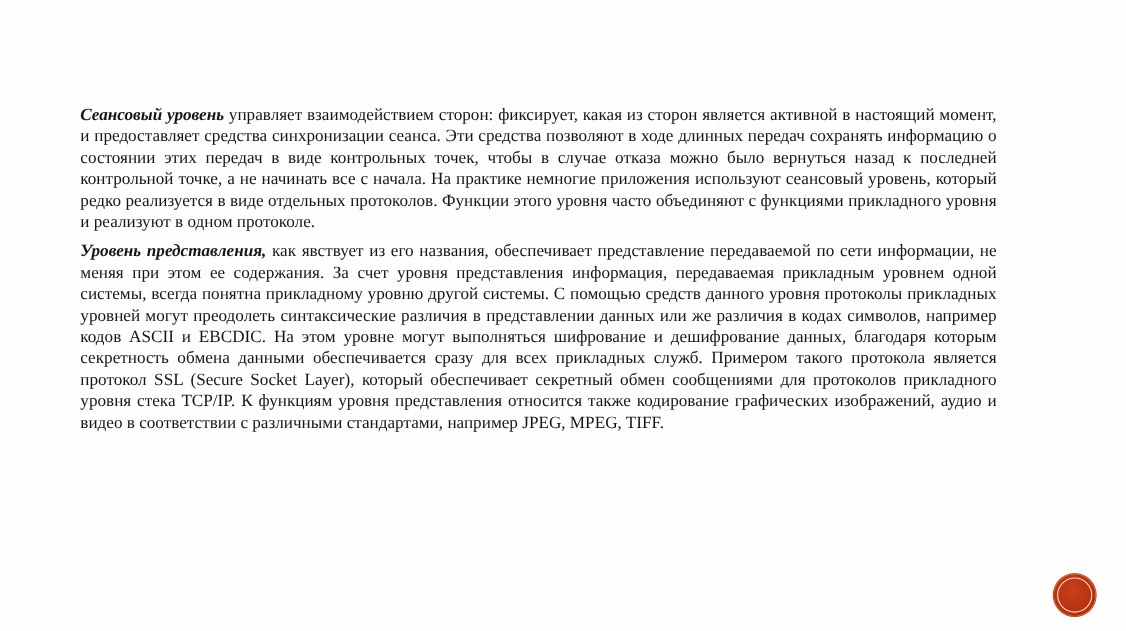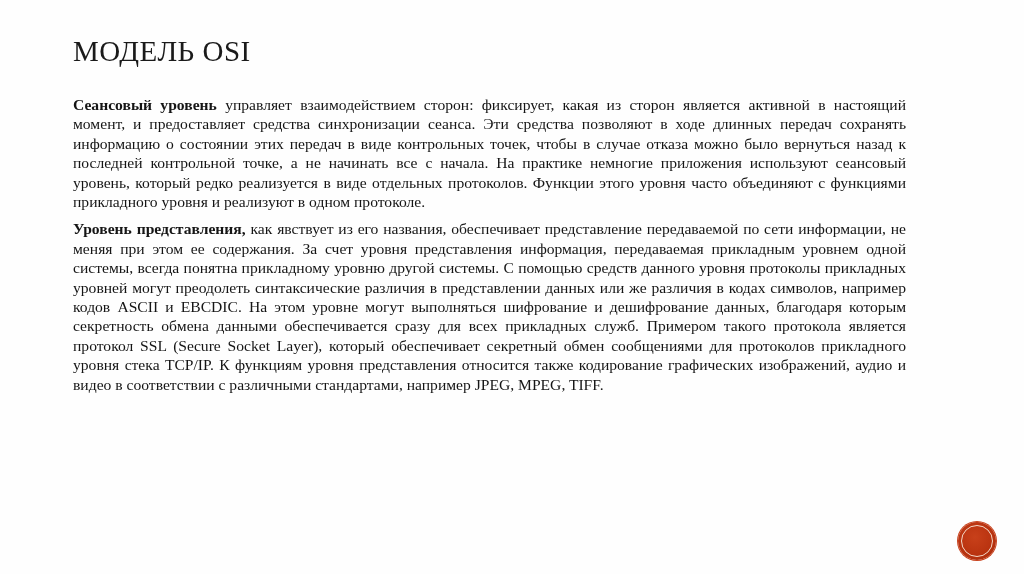--- a/index.html
+++ b/index.html
@@ -19,38 +19,37 @@
     line-height: 34px;
   }
   .body {
     position: absolute; left: 73px; top: 95px; width: 833px;
   }
   .para {
     margin: 0 0 8px 0;
     font-size: 15.6px; line-height: 19.4px;
     text-align: justify; color: #151515;
   }
-  .para b { font-weight: bold; }
+  .para b { font-weight: bold; font-style: italic; }
   .nav-btn {
     position: absolute; left: 958px; top: 522px;
     width: 38px; height: 38px; border-radius: 50%;
     background: radial-gradient(circle at 45% 40%, #c8401a 0%, #b8320f 60%, #a52a0b 100%);
     box-shadow: 0 0 0 1px #c9431e;
     cursor: pointer;
   }
   .nav-btn::after {
     content: ""; position: absolute; left: 3px; top: 3px; right: 3px; bottom: 3px;
     border-radius: 50%; border: 1.5px solid #f3d8c8;
   }
 </style>
 </head>
 <body>
 
 <div class="slide">
-  <h1 class="title">МОДЕЛЬ OSI</h1>
 
   <div class="body">
     <p class="para"><b>Сеансовый уровень</b><span> управляет взаимодействием сторон: фиксирует, какая из сторон является активной в настоящий момент, и предоставляет средства синхронизации сеанса. Эти средства позволяют в ходе длинных передач сохранять информацию о состоянии этих передач в виде контрольных точек, чтобы в случае отказа можно было вернуться назад к последней контрольной точке, а не начинать все с начала. На практике немногие приложения используют сеансовый уровень, который редко реализуется в виде отдельных протоколов. Функции этого уровня часто объединяют с функциями прикладного уровня и реализуют в одном протоколе.</span></p>
     <p class="para"><b>Уровень представления,</b><span> как явствует из его названия, обеспечивает представление передаваемой по сети информации, не меняя при этом ее содержания. За счет уровня представления информация, передаваемая прикладным уровнем одной системы, всегда понятна прикладному уровню другой системы. С помощью средств данного уровня протоколы прикладных уровней могут преодолеть синтаксические различия в представлении данных или же различия в кодах символов, например кодов ASCII и EBCDIC. На этом уровне могут выполняться шифрование и дешифрование данных, благодаря которым секретность обмена данными обеспечивается сразу для всех прикладных служб. Примером такого протокола является протокол SSL (Secure Socket Layer), который обеспечивает секретный обмен сообщениями для протоколов прикладного уровня стека TCP/IP. К функциям уровня представления относится также кодирование графических изображений, аудио и видео в соответствии с различными стандартами, например JPEG, MPEG, TIFF.</span></p>
   </div>
 
   <div class="nav-btn">
     <span></span>
   </div>
 </div>

